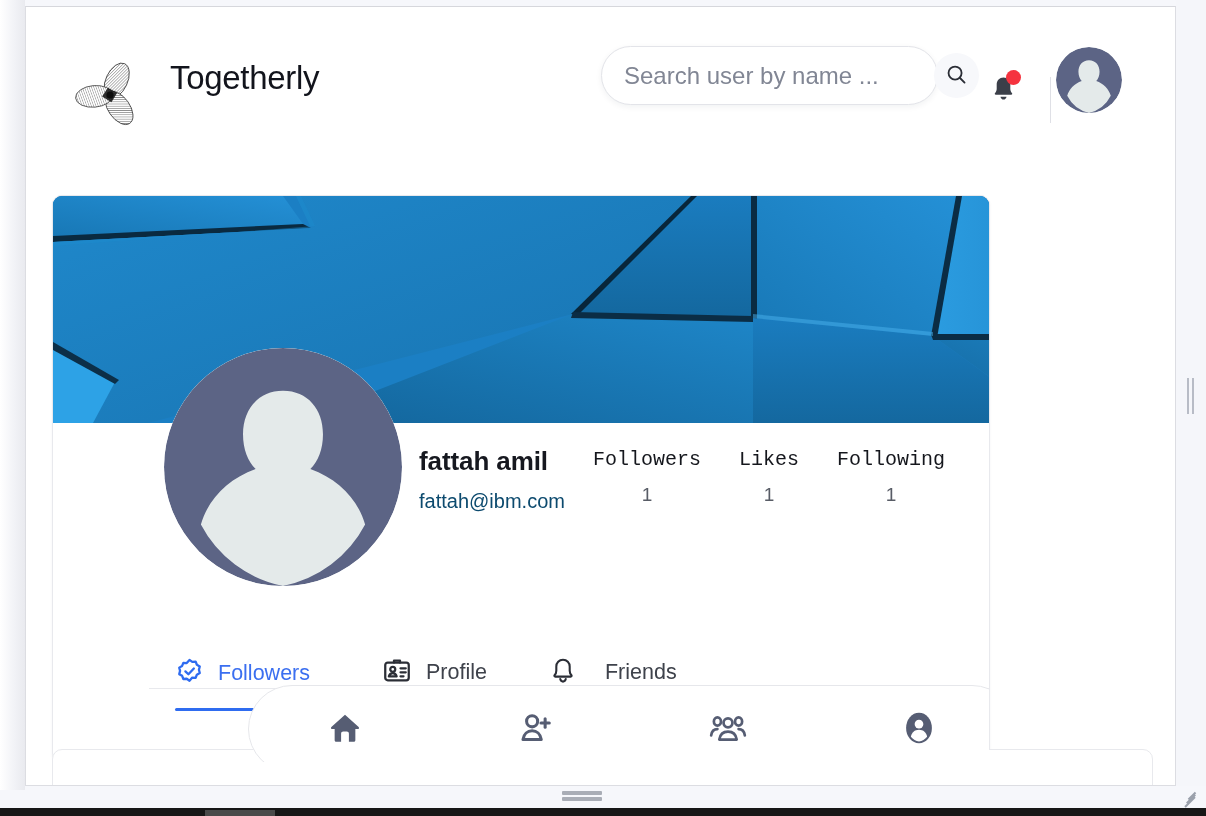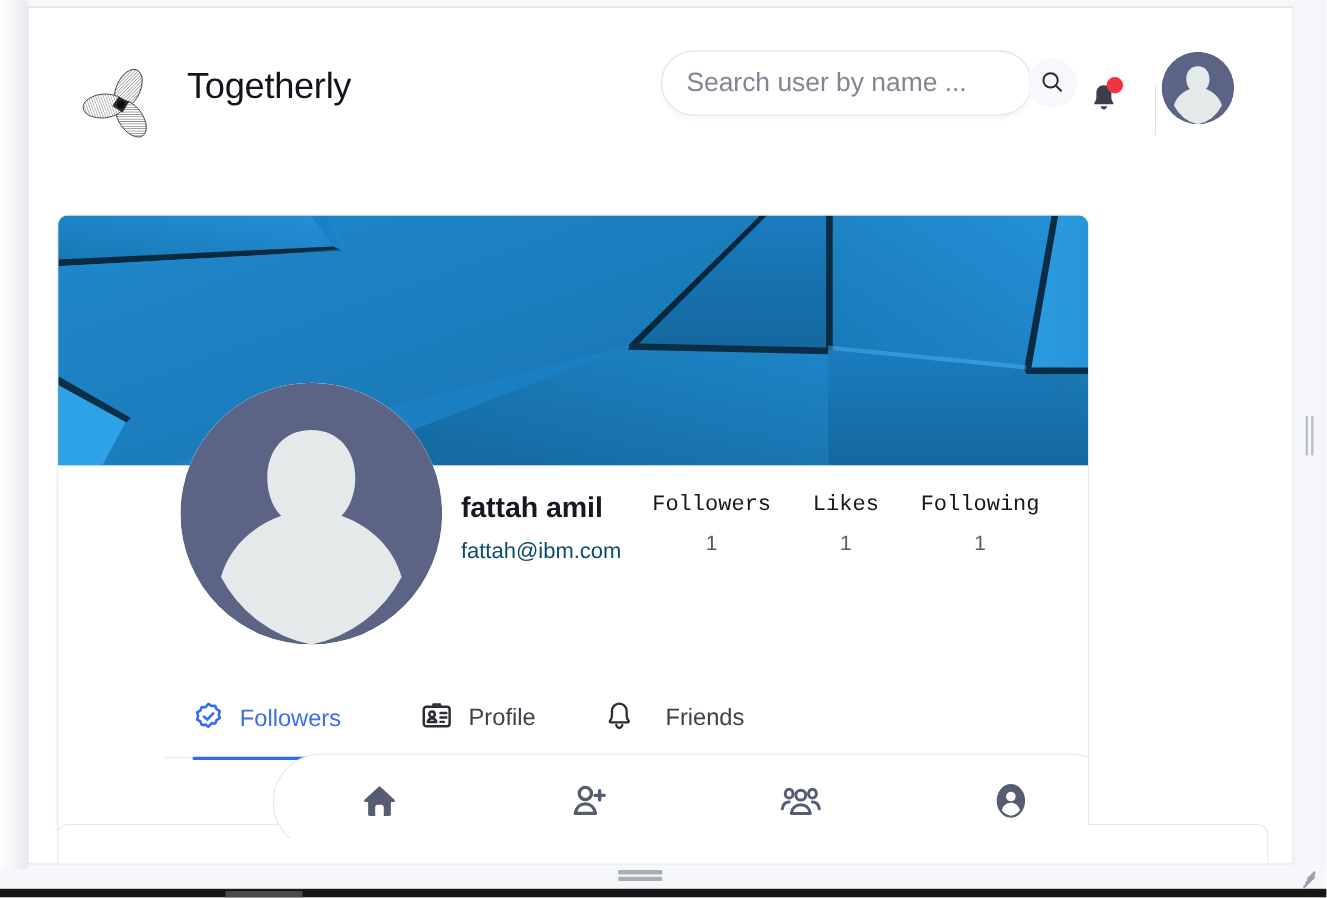--- a/index.html
+++ b/index.html
@@ -296,21 +296,21 @@
   .tab.active .tab-label { color: #3b6ff0; }
   .tab-underline {
     position: absolute;
     left: 0; bottom: 0;
     height: 3px;
     width: 100%;
     background: #2f6cf0;
     border-radius: 2px;
   }
   #tab-timeline { margin-left: 26px; }
-  #tab-profile  { margin-left: 72px; }
+  #tab-profile  { margin-left: 72px; margin-top: 20px; }
   #tab-friends  { margin-left: 62px; gap: 28px; }
 
   #tabs-separator {
     position: absolute;
     left: 96px; top: 492px;
     width: 960px; height: 1px;
     background: #e8e9ed;
   }
 
   

